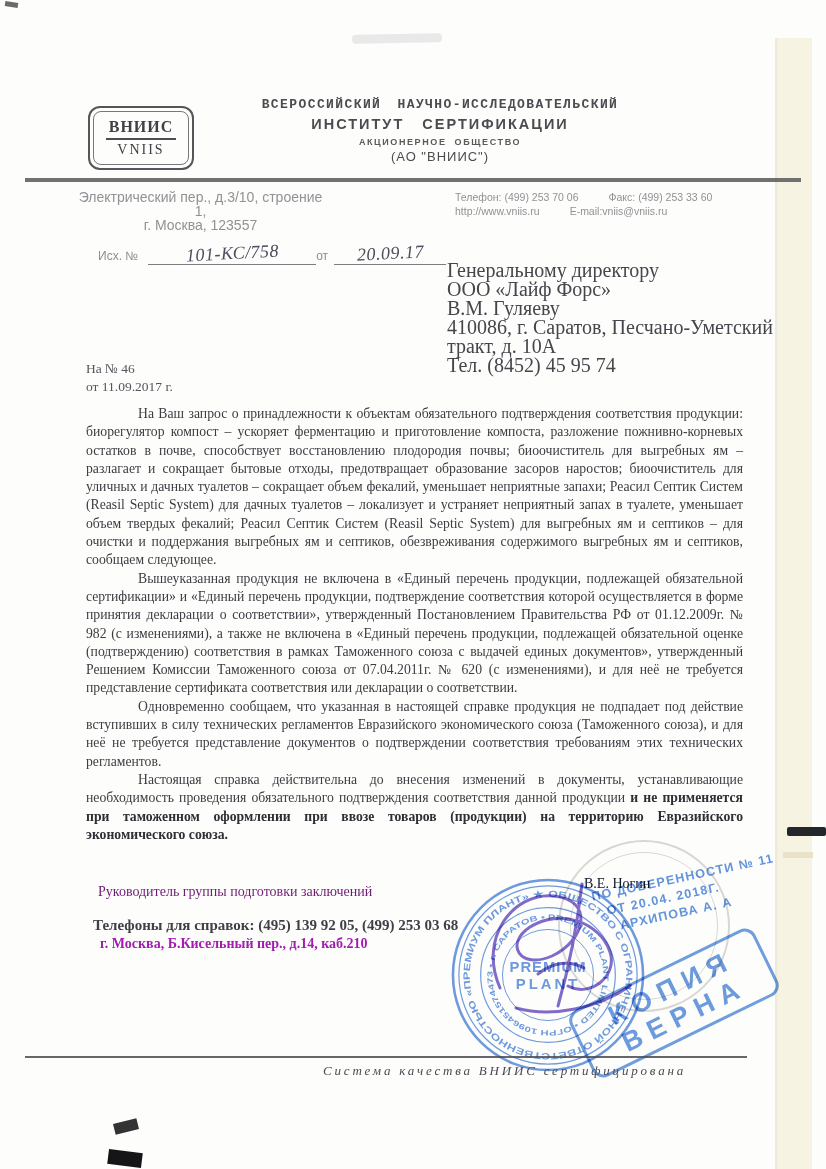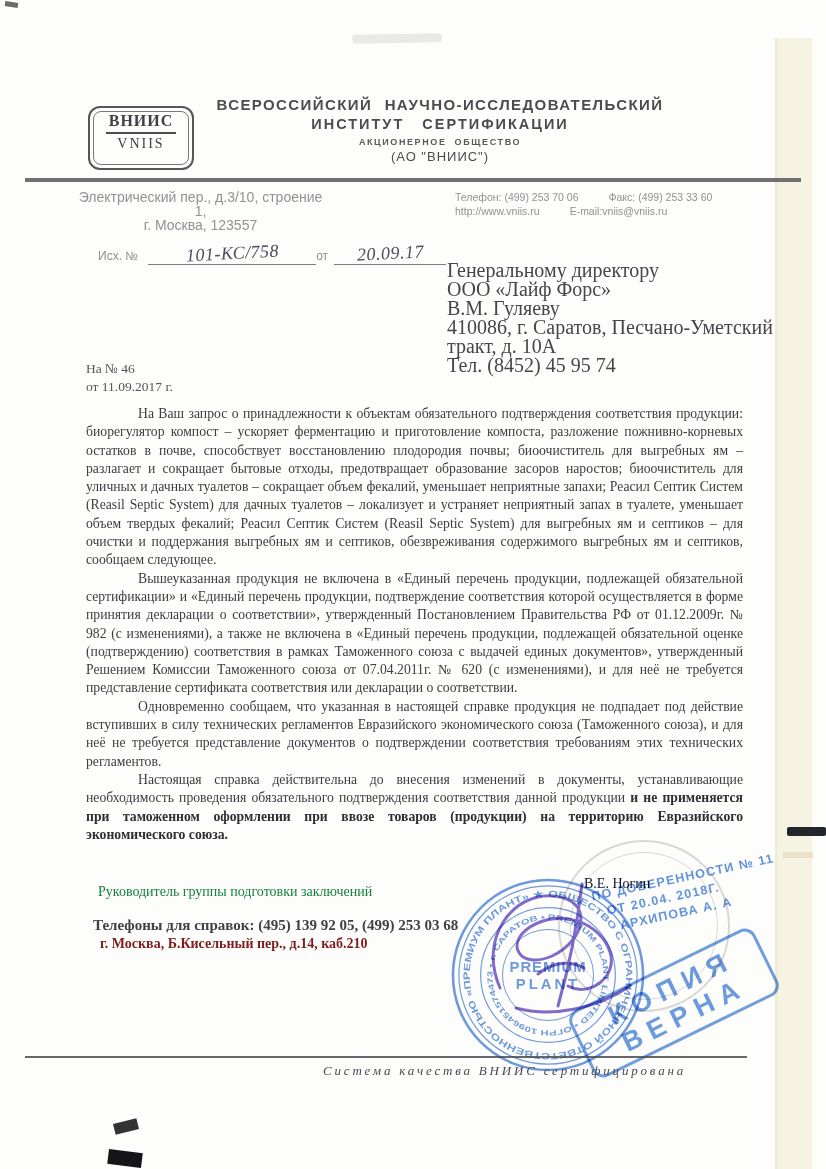--- a/index.html
+++ b/index.html
@@ -20,32 +20,32 @@
   .art-bottom1 { left:114px; top:1121px; width:24px; height:11px; background:#1d1d1f; transform:rotate(-14deg); opacity:.9; }
   .art-bottom2 { left:108px; top:1151px; width:34px; height:15px; background:#151517; transform:rotate(7deg); }
 
   
   .logo {
     position:absolute; left:88px; top:106px; width:106px; height:64px;
     border:2px solid #55555a; border-radius:12px; padding:3px;
   }
   .logo-inner {
     width:100%; height:100%; border:1px solid #77777c; border-radius:8px;
-    display:flex; flex-direction:column; align-items:center; 
+    display:flex; flex-direction:column; align-items:center; justify-content:center;
     font-family:"Liberation Serif", serif; color:#3f3f46;
   }
   .logo-ru { font-size:16px; font-weight:bold; letter-spacing:1px; line-height:18px; }
   .logo-divider { width:70px; height:1.5px; background:#4c4c52; margin:2px 0; }
   .logo-en { font-size:14px; letter-spacing:2px; line-height:16px; }
 
   .head-block {
     position:absolute; left:215px; top:95px; width:450px; text-align:center;
     font-family:"Liberation Sans", sans-serif; color:#4c4c50;
   }
-  .head-l1 { font-size:15px; font-weight:bold; letter-spacing:1.4px; word-spacing:7px; line-height:19px; }
+  .head-l1 { font-size:13px; font-weight:bold; letter-spacing:1.4px; word-spacing:7px; line-height:19px;font-family:Liberation Mono, monospace; }
   .head-l2 { font-size:14.5px; font-weight:bold; letter-spacing:2px; word-spacing:12px; line-height:20px; }
   .head-l3 { font-size:9px;  font-weight:bold; letter-spacing:1.6px; word-spacing:4px; line-height:12px; margin-top:2px; color:#5a5a5e; }
   .head-l4 { font-size:13px; letter-spacing:1px; line-height:16px; margin-top:1px; }
 
   .head-rule { position:absolute; left:25px; top:178px; width:776px; height:4px; background:#58585c; opacity:.85; }
 
   .contacts-left {
     position:absolute; left:78px; top:190px; width:245px; text-align:center;
     font-family:"Liberation Sans", sans-serif; font-size:14px; line-height:14px; color:#929296;
   }
@@ -71,24 +71,24 @@
 
   
   .body-text {
     position:absolute; left:86px; top:405px; width:657px;
     font-size:13.7px; line-height:18.3px; text-align:justify; color:#3c3c42;
   }
   .body-text p { text-indent:52px; margin:0; }
   .b { font-weight:bold; color:#2e2e34; }
 
   
-  .sig-title { position:absolute; left:98px; top:884px; font-size:14px; color:#15803d; }
+  .sig-title { position:absolute; left:98px; top:884px; font-size:14px; color:#701a75; }
   .sig-name  { position:absolute; left:584px; top:876px; font-size:14px; color:#0f172a; }
   .phones    { position:absolute; left:93px; top:917px; font-size:15px; font-weight:bold; color:#3f3f46; }
-  .office    { position:absolute; left:100px; top:936px; font-size:14px; font-weight:bold; color:#7f1d1d; }
+  .office    { position:absolute; left:100px; top:936px; font-size:14px; font-weight:bold; color:#a21caf; }
 
   
   .stamp { position:absolute; mix-blend-mode:multiply; }
   .grey-seal { left:558px; top:840px; width:172px; height:172px; border:2px solid #a09a90; border-radius:50%; opacity:.38; }
   .grey-seal-inner { position:absolute; left:10px; top:10px; right:10px; bottom:10px; border:1px solid #a09a90; border-radius:50%; }
   .company-seal { left:449px; top:876px; width:198px; height:198px; opacity:.82; }
   .sig-scrawl { left:458px; top:866px; width:195px; height:172px; opacity:.85; }
   .attorney {
     left:590px; top:889px; width:230px; transform:rotate(-12deg); transform-origin:left top;
     font-family:"Liberation Sans", sans-serif; font-weight:bold; color:#4c86da;

